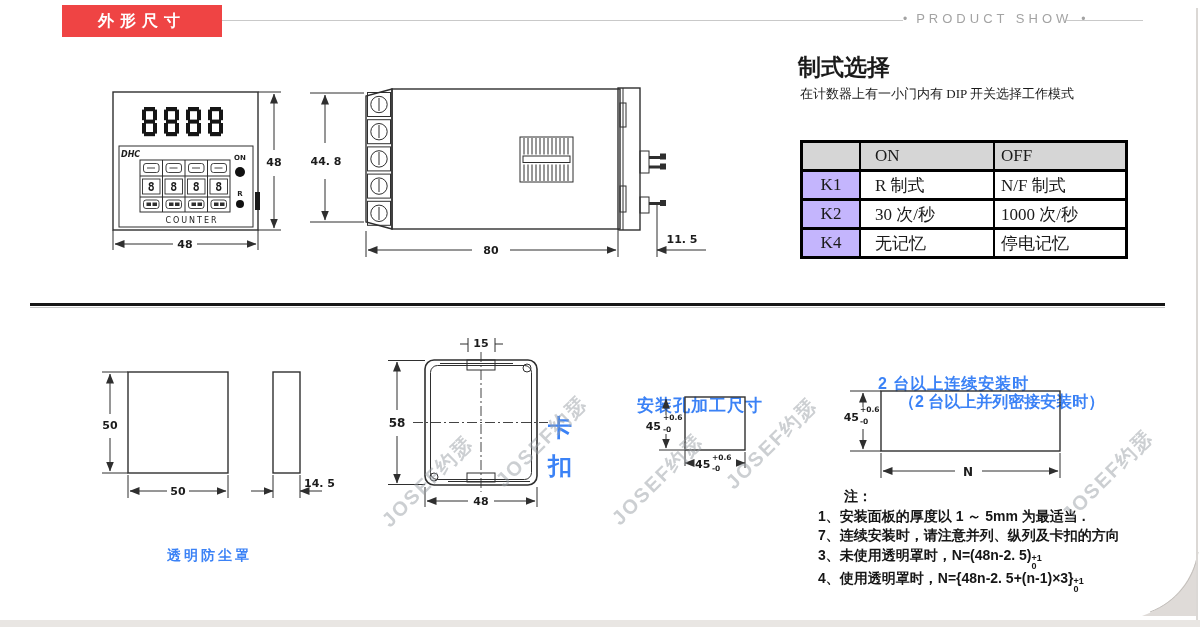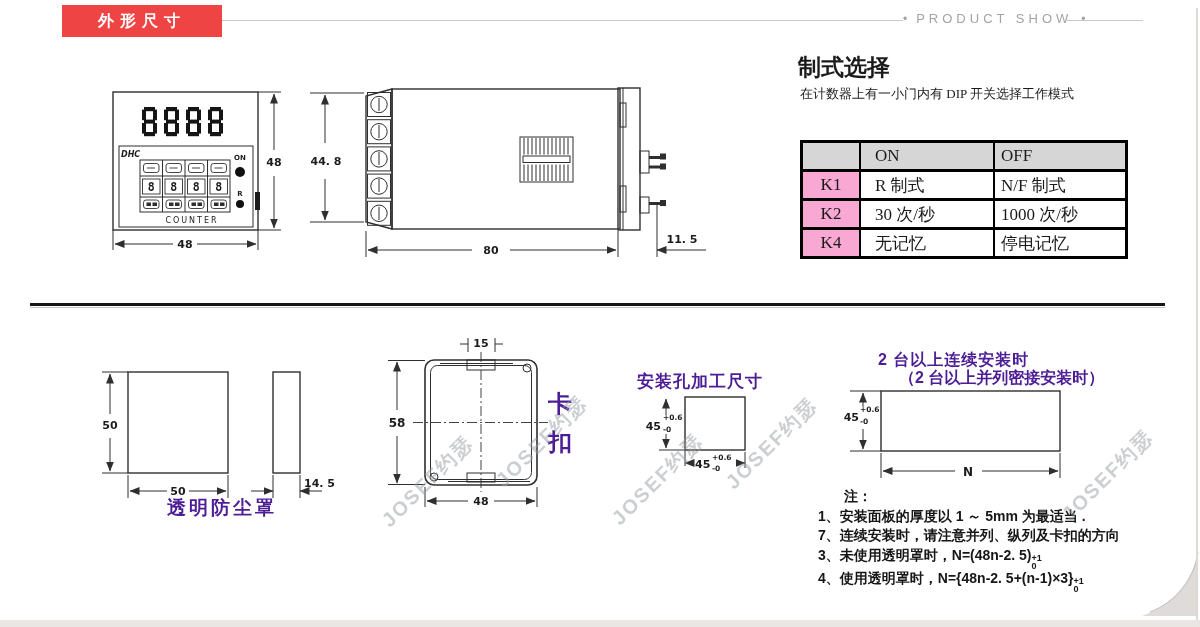--- a/index.html
+++ b/index.html
@@ -20,24 +20,24 @@
     font-weight:bold;font-size:23px;margin-top:10px;}
   .mode-desc{left:800px;top:78px;width:392px;font-size:13px;line-height:31px;}
   
   .mode-table{position:absolute;left:800px;top:140px;border-collapse:collapse;border:3px solid #000;
     font-size:17px;font-family:"Liberation Serif","DejaVu Serif",serif;}
   .mode-table th,.mode-table td{border-left:2px solid #000;border-top:3px solid #000;height:24px;padding:1px 6px;}
   .mode-table th{background:#d6d6d6;font-weight:normal;text-align:left;}
   .mode-table .c-key{width:44px;text-align:center;}
   .mode-table .c-on{width:112px;padding-left:14px;}
   .mode-table .c-off{width:118px;}
-  .mode-table td.c-key{background:#f9a8d4;}
-  
-  .cap{font-family:"Liberation Sans","DejaVu Sans",sans-serif;font-weight:bold;color:#4c1d95;}
-  .dust-cap{left:167px;top:495px;font-size:19px;letter-spacing:3px;}
+  .mode-table td.c-key{background:#c4b5fd;}
+  
+  .cap{font-family:"Liberation Sans","DejaVu Sans",sans-serif;font-weight:bold;color:#3b82f6;margin-top:24px;}
+  .dust-cap{left:167px;top:523px;font-size:14px;letter-spacing:3px;}
   .clip-cap{left:548px;top:385px;font-size:24px;width:22px;word-break:break-all;line-height:38px;}
   .mh-title{left:637px;top:370px;font-size:17px;letter-spacing:1px;}
   .mm-title1{left:878px;top:350px;font-size:16px;letter-spacing:1px;}
   .mm-title2{left:899px;top:368px;font-size:16px;}
   
   .notes{left:818px;top:487px;font-family:"Liberation Sans","DejaVu Sans",sans-serif;
     font-weight:600;font-size:14px;line-height:19.5px;white-space:nowrap;color:#161616;}
   .notes .n-label{padding-left:26px;}
   .tolstack{display:inline-flex;flex-direction:column;align-items:flex-start;font-size:9px;
     line-height:8px;transform:translateY(1px);font-weight:bold;}

